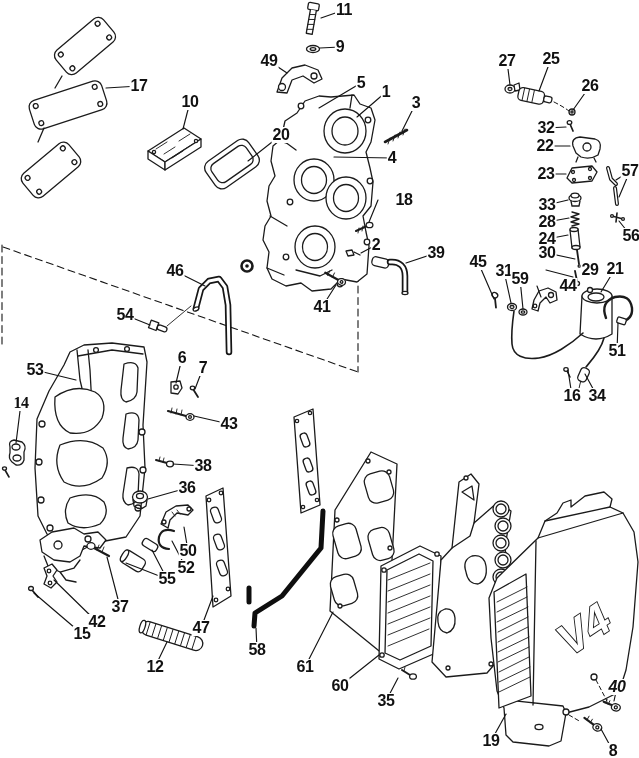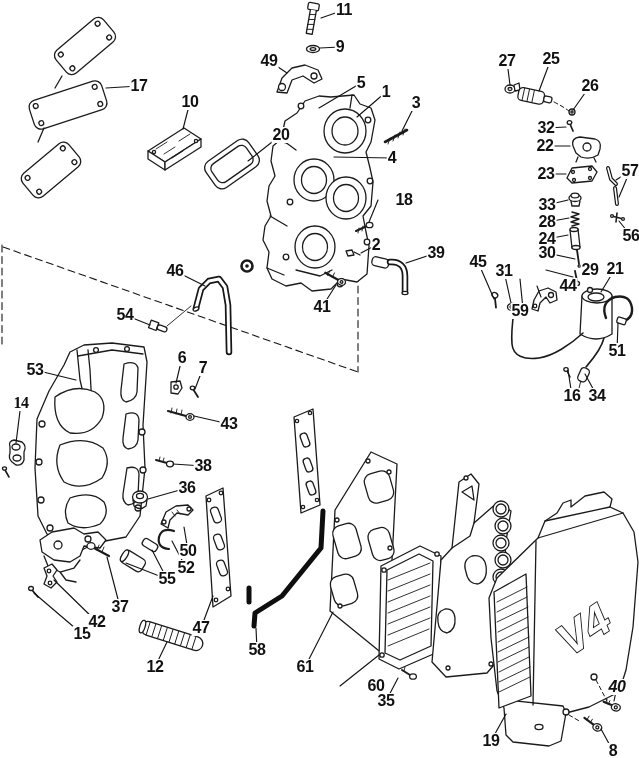--- a/index.html
+++ b/index.html
@@ -609,17 +609,17 @@
       <div class="callout" style="left: 269px; top: 61px;">49</div>
       <div class="callout" style="left: 188px; top: 551px;">50</div>
       <div class="callout" style="left: 617px; top: 351px;">51</div>
       <div class="callout" style="left: 186px; top: 568px;">52</div>
       <div class="callout" style="left: 35px; top: 370px;">53</div>
       <div class="callout" style="left: 125px; top: 315px;">54</div>
       <div class="callout" style="left: 167px; top: 579px;">55</div>
       <div class="callout" style="left: 631px; top: 236px;">56</div>
       <div class="callout" style="left: 630px; top: 171px;">57</div>
       <div class="callout" style="left: 257px; top: 650px;">58</div>
-      <div class="callout" style="left: 520px; top: 279px; margin-top: 32px;">59</div>
-      <div class="callout" style="left: 340px; top: 686px; margin-left: 36px;">60</div>
+      <div class="callout" style="left: 520px; top: 279px;">59</div>
+      <div class="callout" style="left: 340px; top: 686px;">60</div>
       <div class="callout" style="left: 305px; top: 667px;">61</div>
     </div>
 </div>
 
 </body></html>

